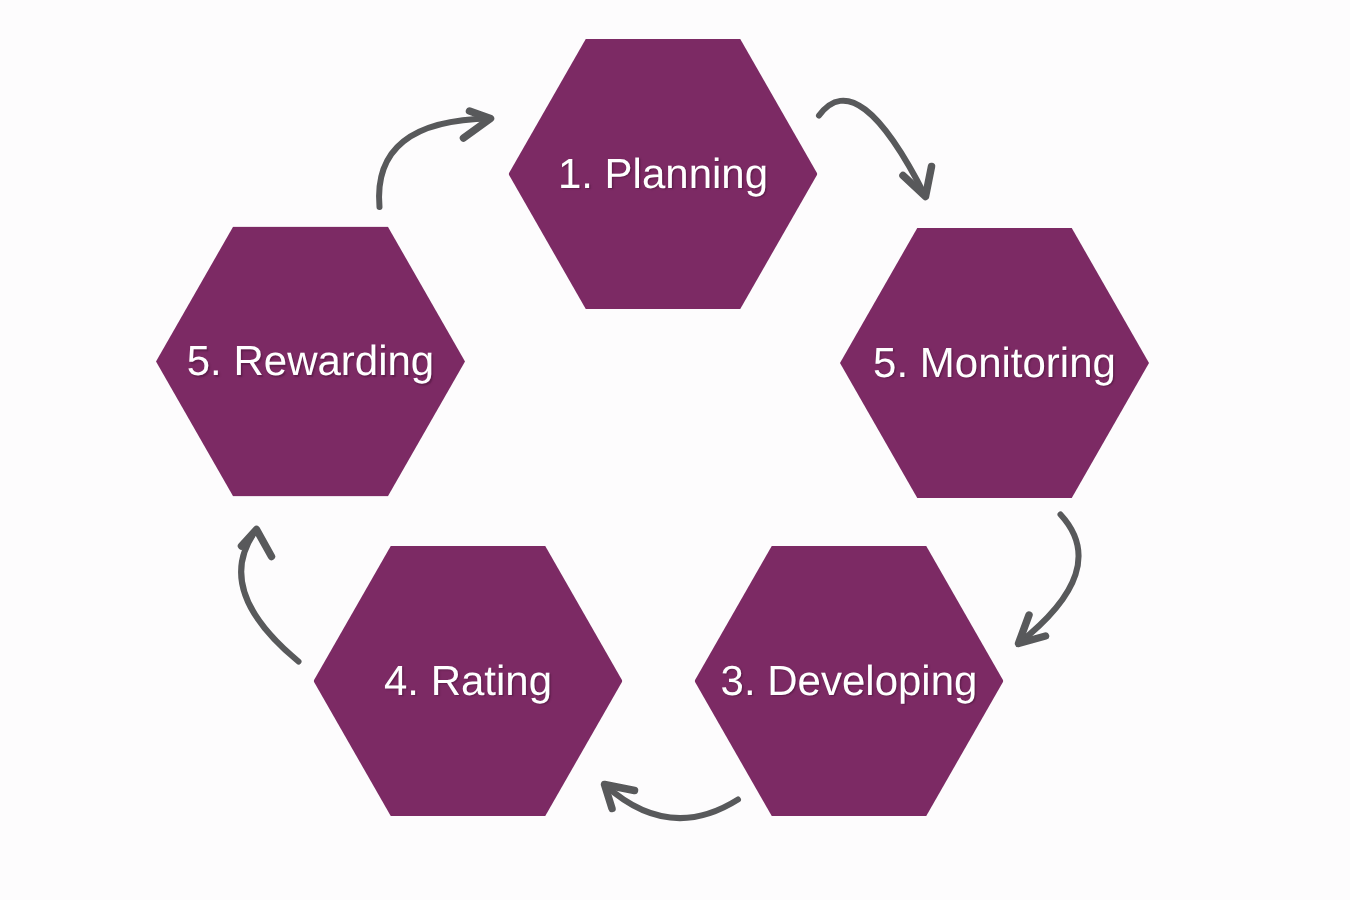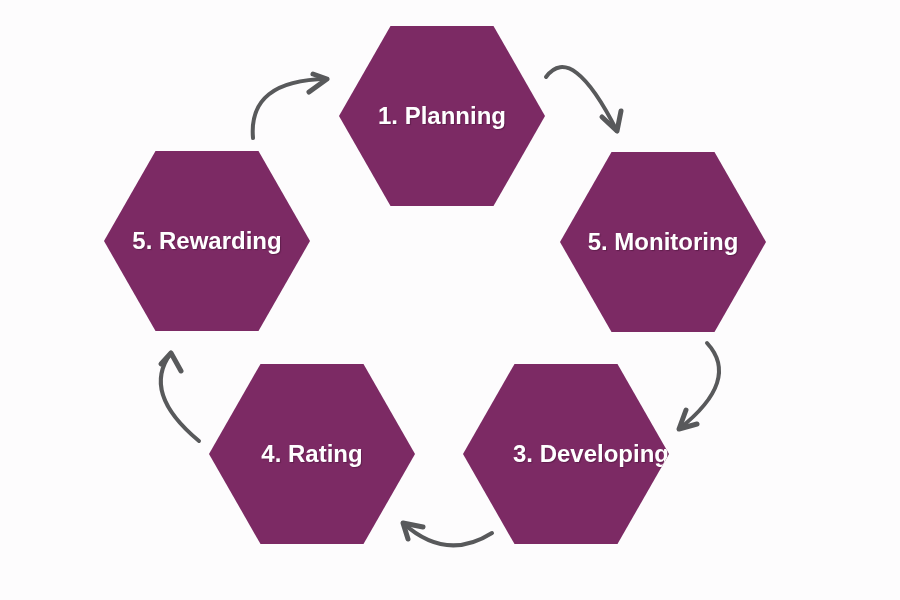--- a/index.html
+++ b/index.html
@@ -42,29 +42,29 @@
     width: 206px;
     height: 180px;
     background: var(--hex-color);
     clip-path: polygon(25% 0%, 75% 0%, 100% 50%, 75% 100%, 25% 100%, 0% 50%);
     display: flex;
     align-items: center;
     justify-content: center;
   }
   .hex .label {
     color: var(--label-color);
-    font-weight: 700;
-    font-size: 24px;
+    font-weight: 400;
+    font-size: 28px;
     line-height: 1;
     white-space: nowrap;
     text-shadow: 1px 1px 1px rgba(45, 10, 35, 0.35);
   }
   .hex-planning   { left: 339px; top: 26px;  }
   .hex-monitoring { left: 560px; top: 152px; }
-  .hex-developing { left: 463px; top: 364px; justify-content: flex-end; }
+  .hex-developing { left: 463px; top: 364px; }
   .hex-rating     { left: 209px; top: 364px; }
   .hex-rewarding  { left: 104px; top: 151px; text-align: center; }
 </style>
 </head>
 <body>
 
 <div class="canvas">
 
   <svg class="arrows" viewBox="0 0 900 600" xmlns="http://www.w3.org/2000/svg">
     <g>

